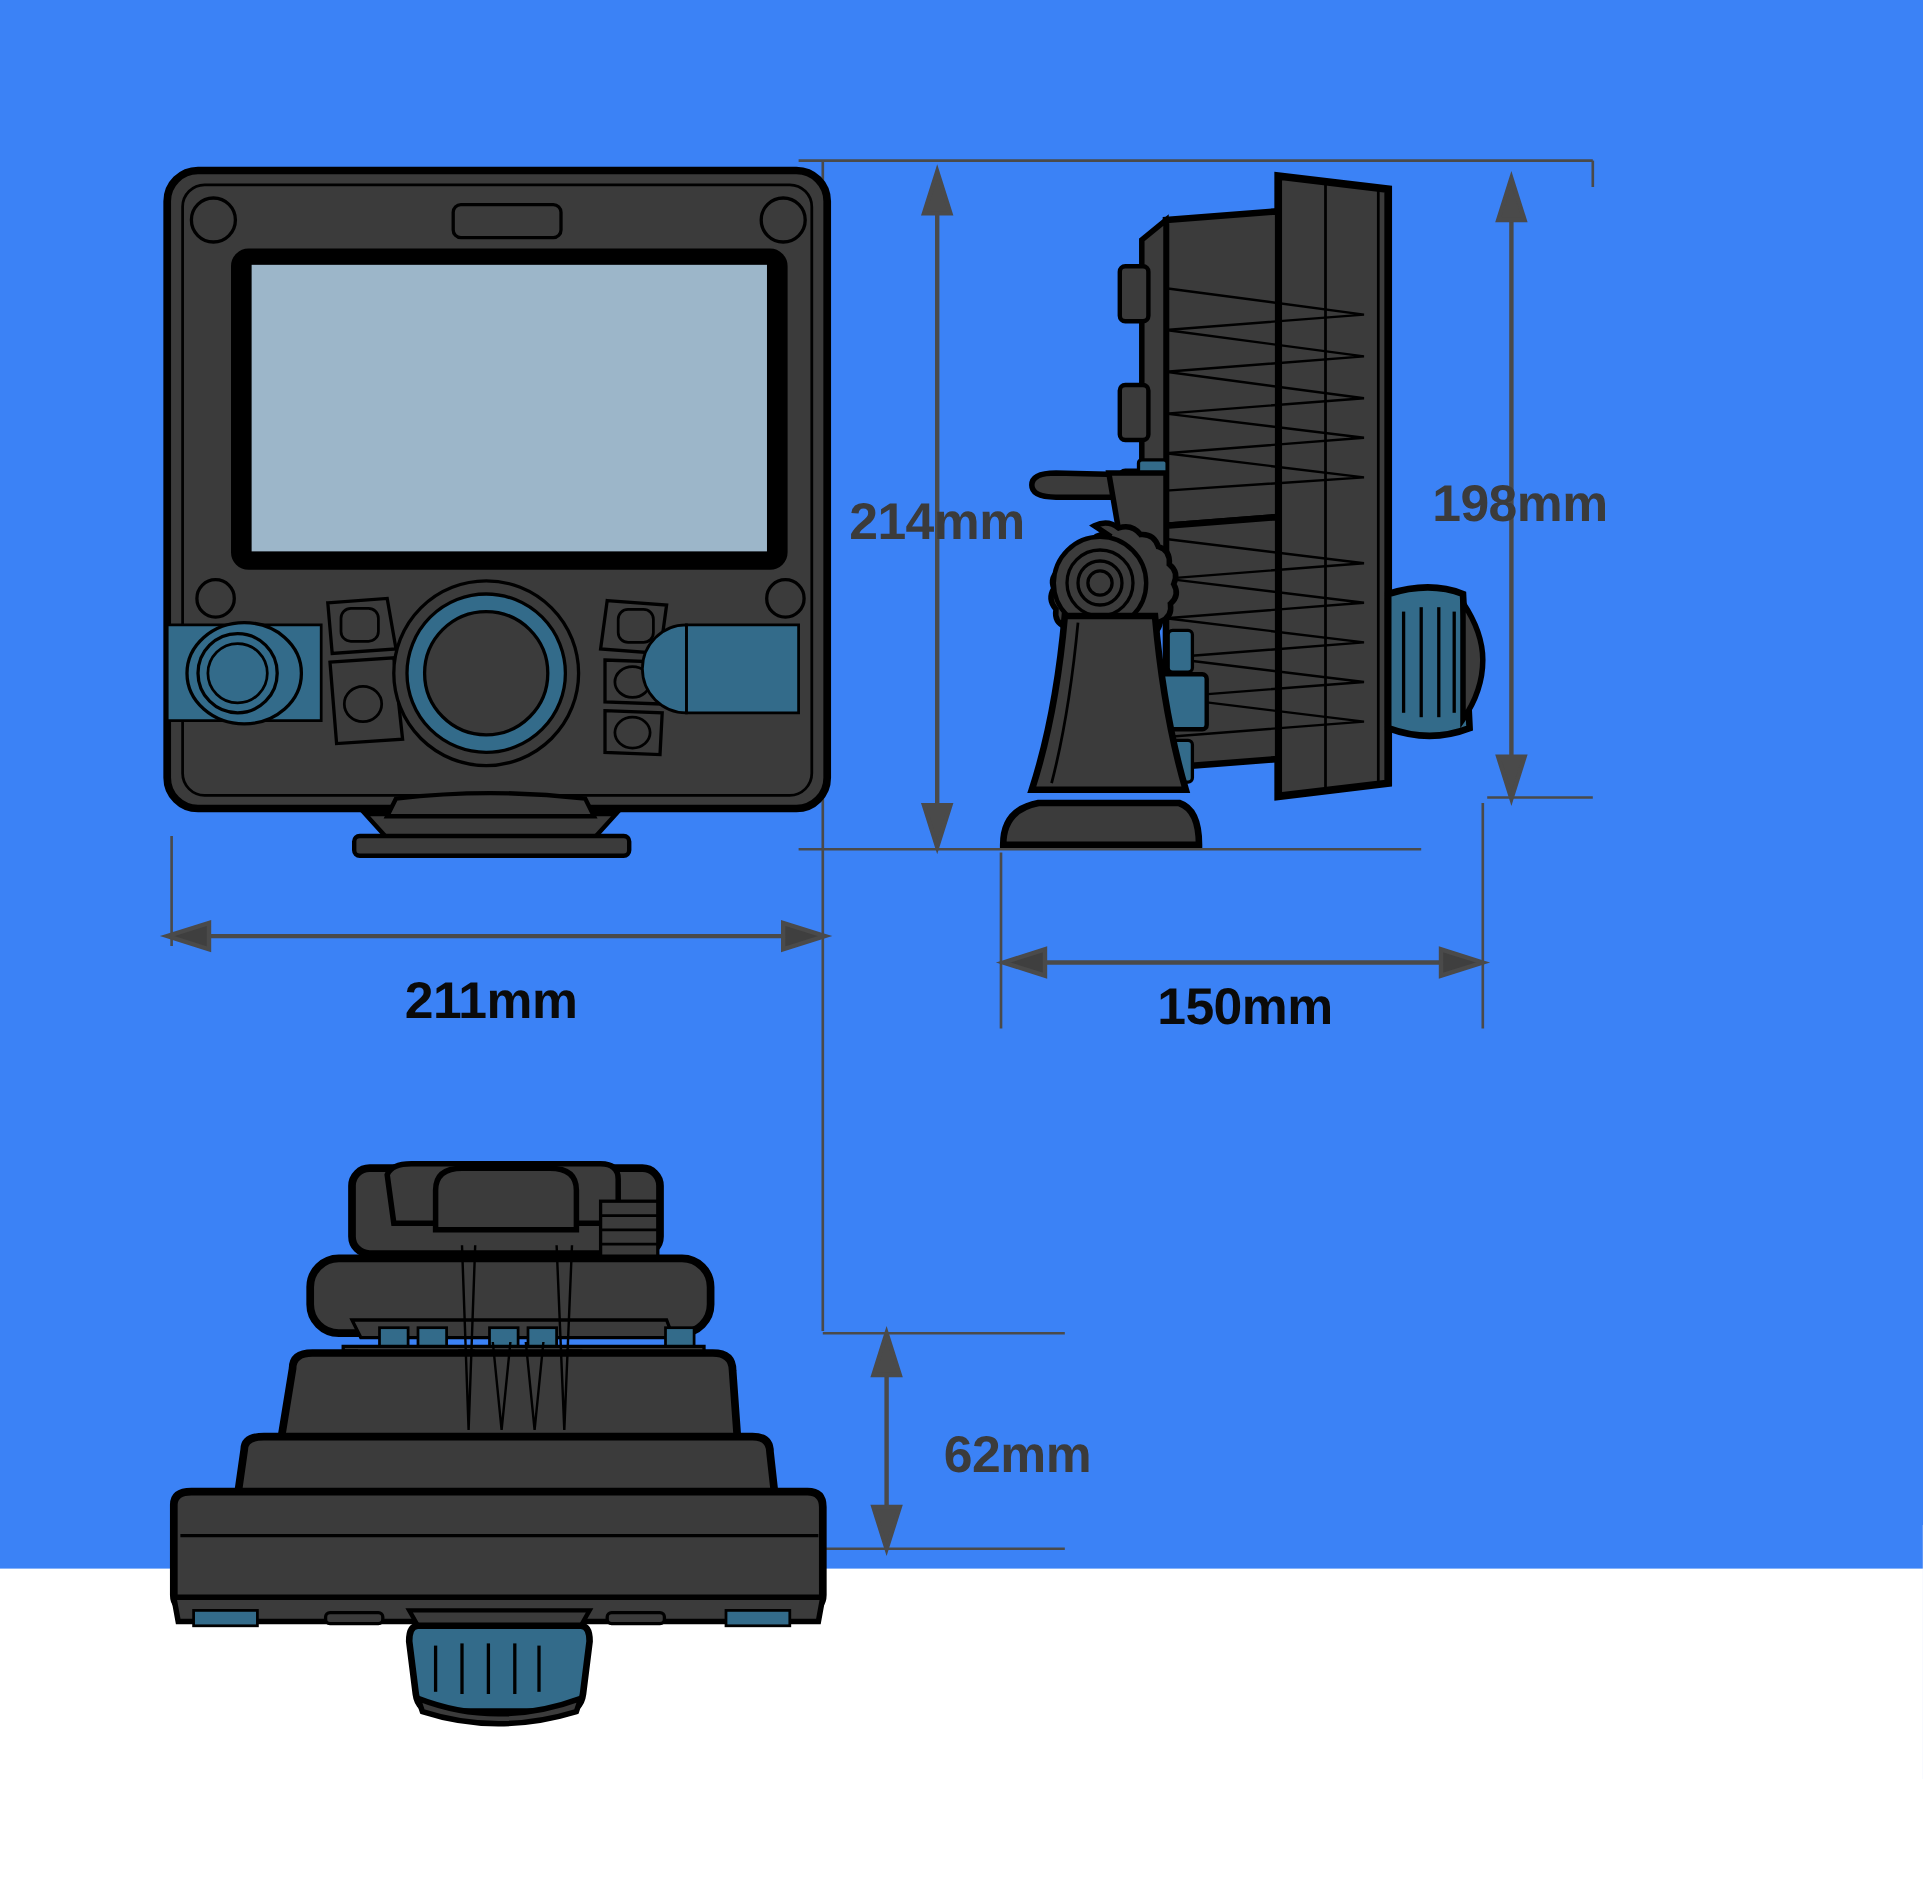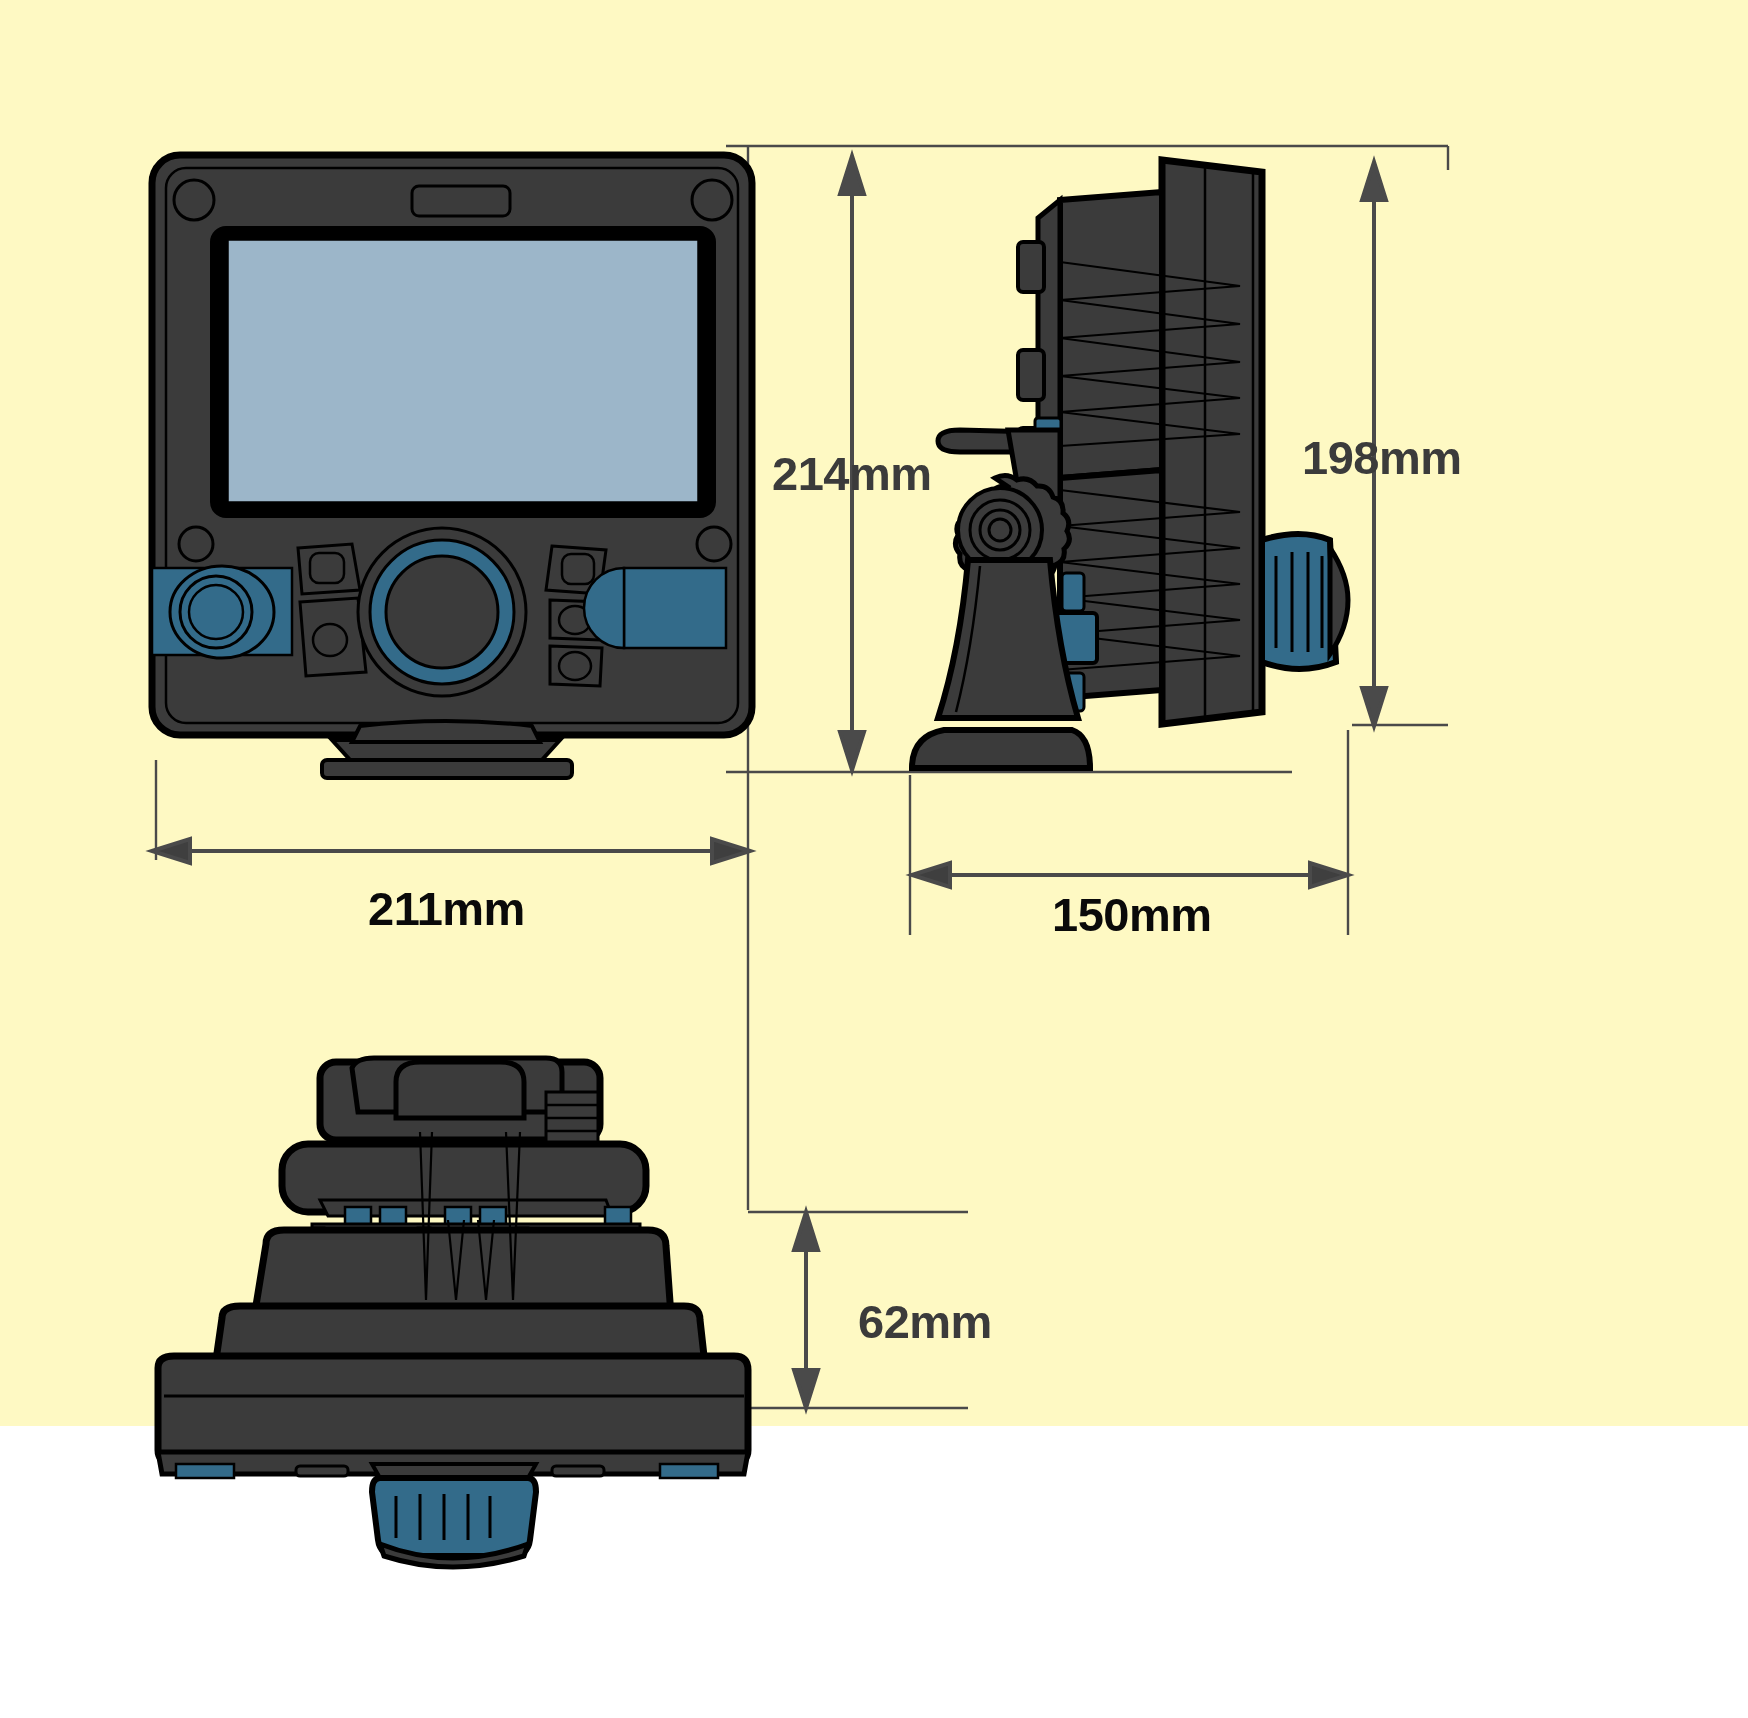--- a/index.html
+++ b/index.html
@@ -12,21 +12,21 @@
     height: 1718px;
     position: relative;
     overflow: hidden;
     font-family: "Liberation Sans", sans-serif;
   }
   #stage {
     position: absolute;
     left: 0; top: 0;
     width: 1748px;
     height: 1426px;
-    background: #fef9c3;
+    background: #3b82f6;
   }
   svg.drawing {
     display: block;
     width: 1748px;
     height: 1718px;
   }
   .dimlabel {
     font-family: "Liberation Sans", sans-serif;
     font-weight: bold;
     font-size: 47px;

